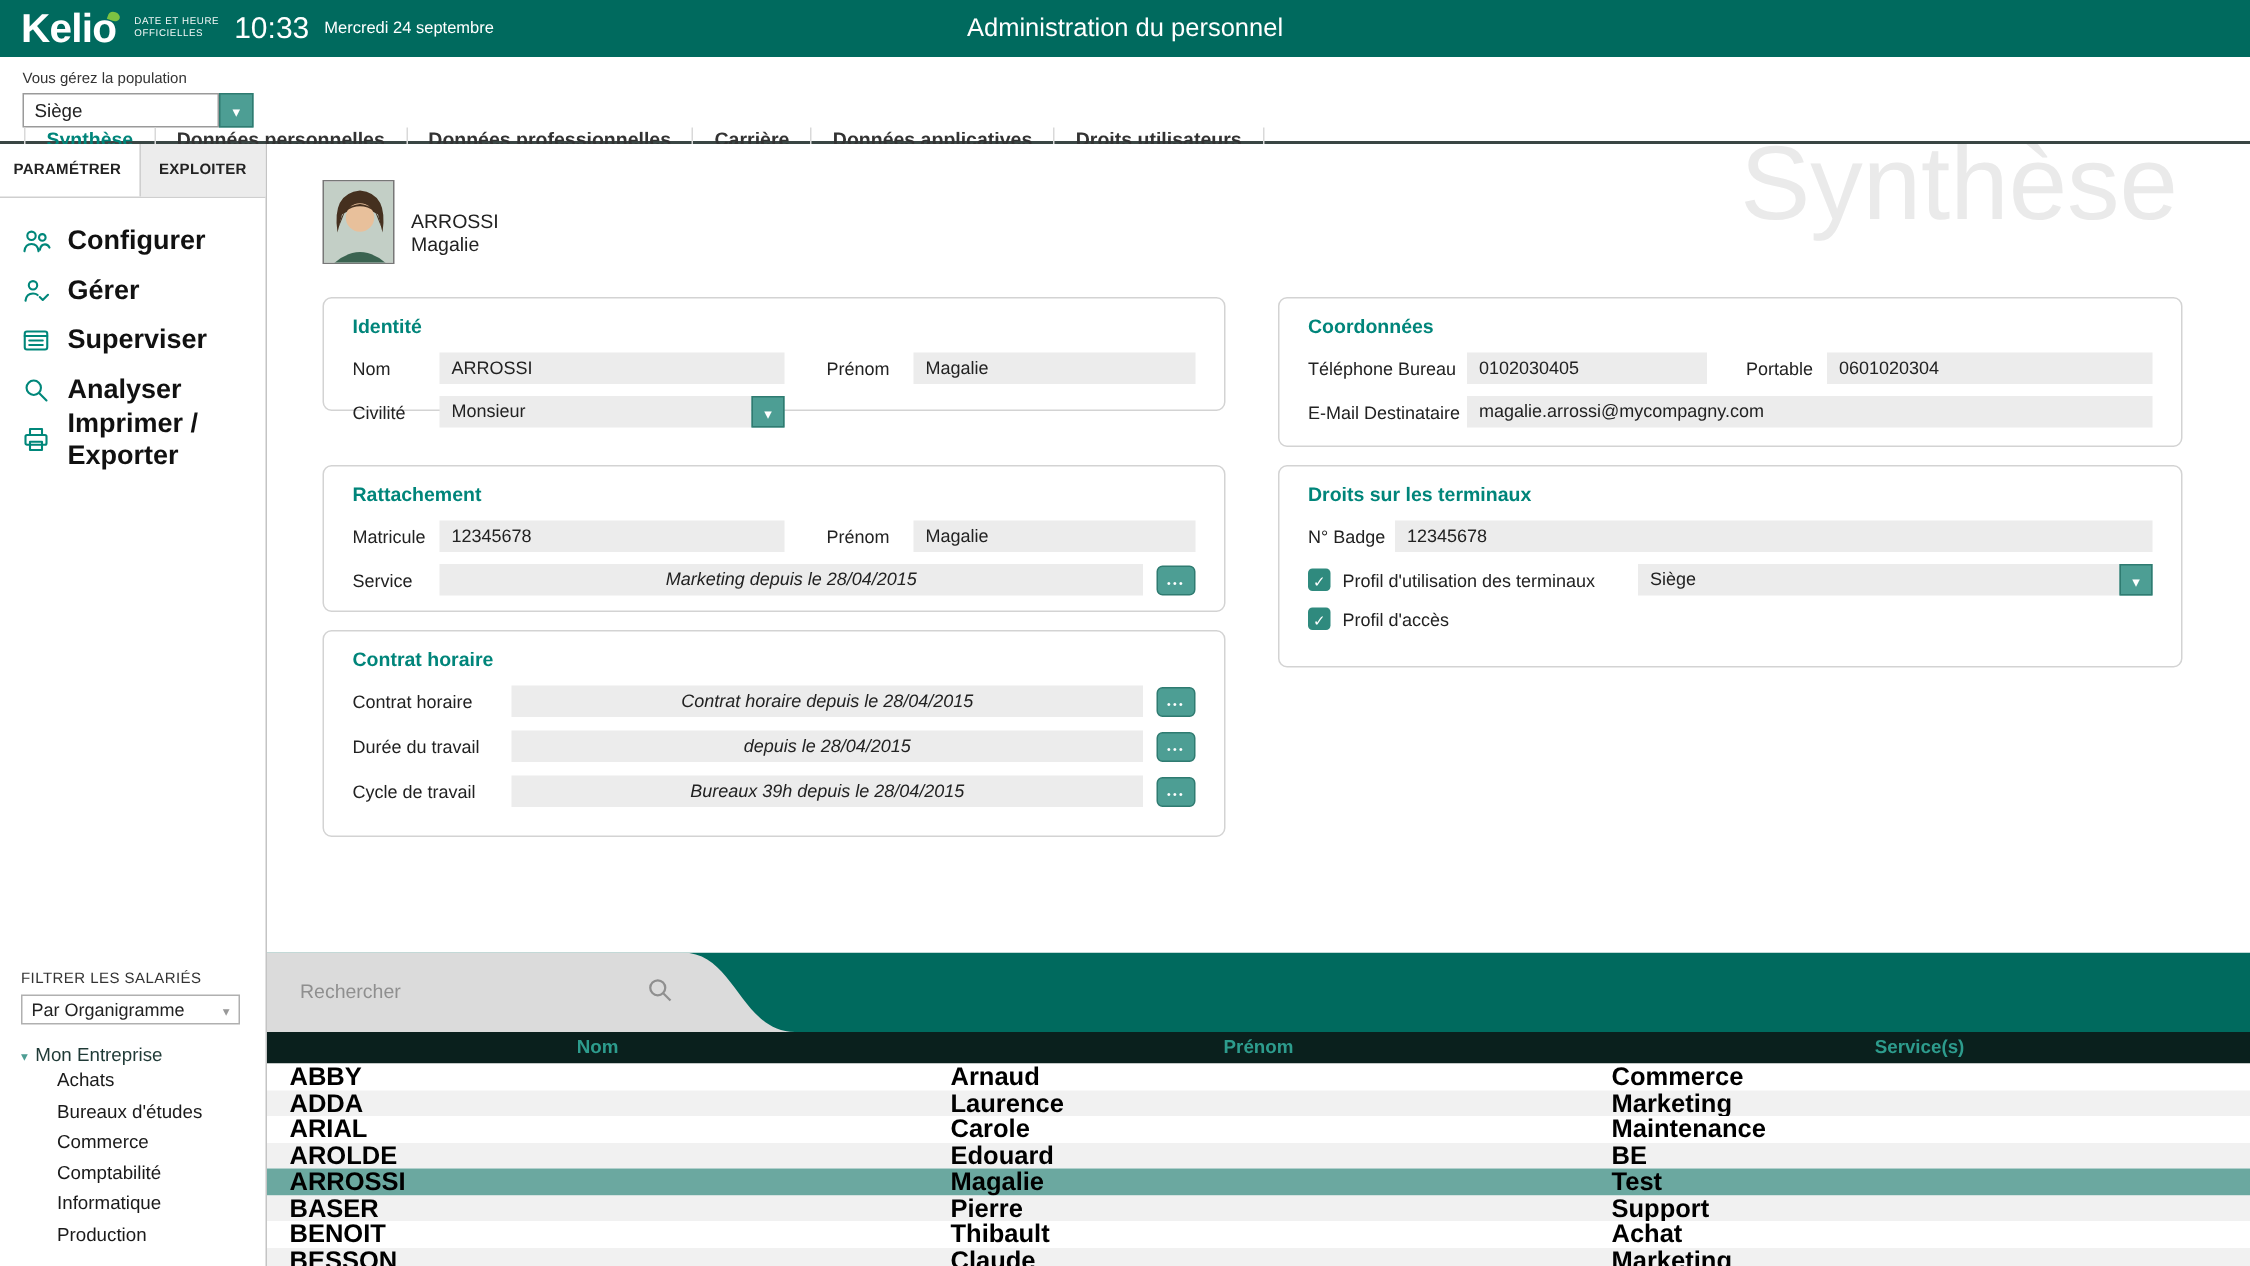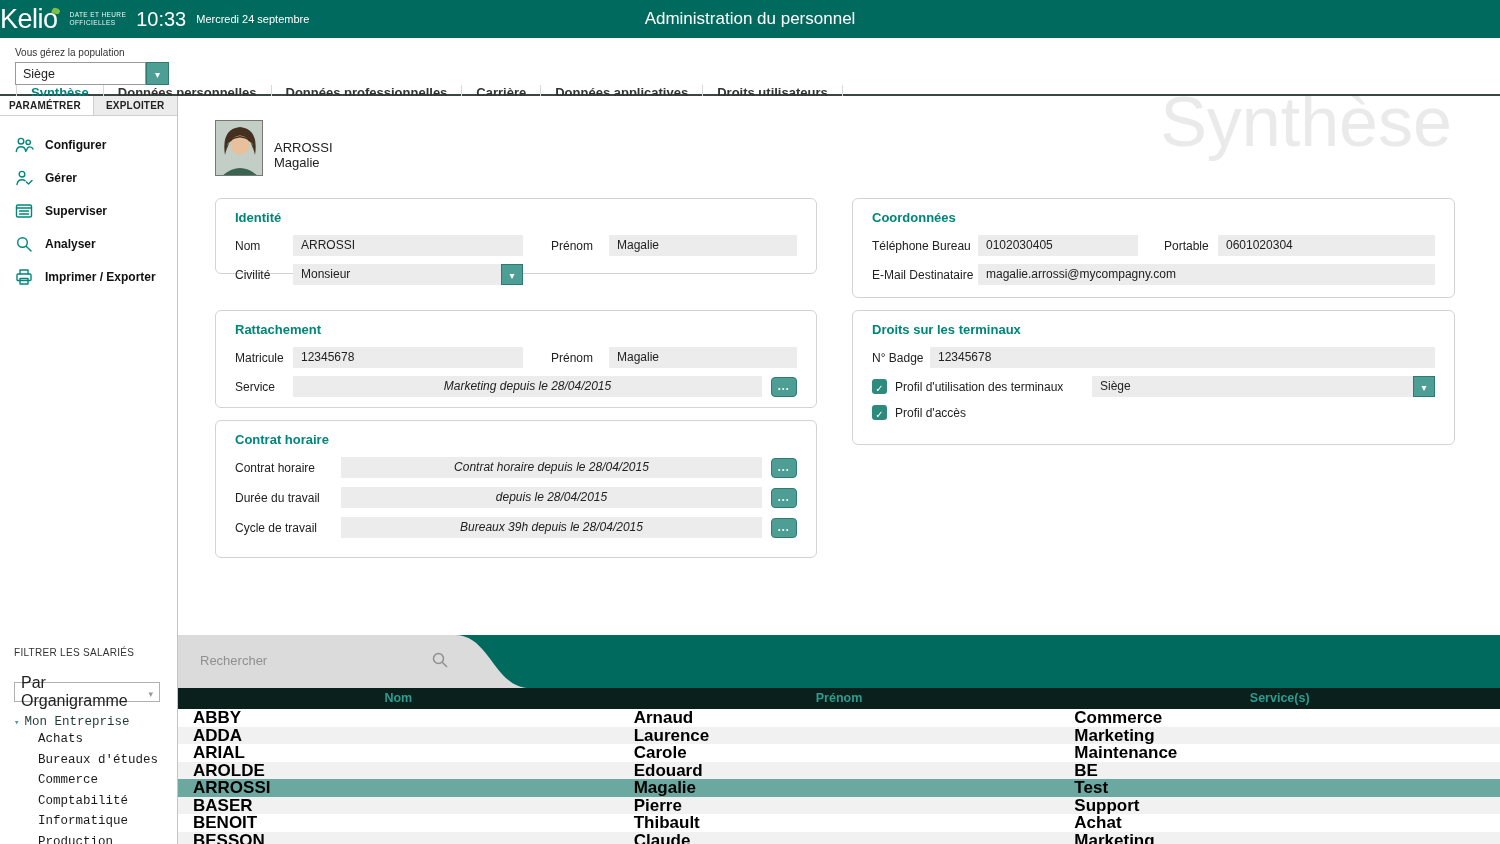--- a/index.html
+++ b/index.html
@@ -3,21 +3,21 @@
 <meta charset="utf-8">
 <style>
   * { box-sizing: border-box; margin: 0; padding: 0; }
   html,body { width:1500px; height:844px; overflow:hidden; }
   body { font-family:"Liberation Sans","DejaVu Sans",sans-serif; background:#fff; color:#222; }
 
   .app { position:relative; width:1500px; height:844px; }
 
   
   .topbar { height:38px; background:#006A5E; color:#fff; display:flex; align-items:center; position:relative; }
-  .logo { position:relative; font-size:27px; font-weight:normal; letter-spacing:-0.5px; line-height:1; }
+  .logo { position:relative; margin-left:14px; font-size:27px; font-weight:bold; letter-spacing:-0.5px; line-height:1; }
   .logo .leaf { position:absolute; top:2px; right:-2px; width:8px; height:6px; background:#7DC242; border-radius:50% 50% 50% 0; transform:rotate(20deg); }
   .official { margin-left:12px; font-size:6.5px; line-height:8px; letter-spacing:.4px; opacity:.95; }
   .time { margin-left:10px; font-size:20px; }
   .date { margin-left:10px; font-size:11px; }
   .app-title { position:absolute; left:50%; transform:translateX(-50%); font-size:17px; }
 
   
   .tabrow { height:58px; background:#fff; border-bottom:2px solid #3A4644; display:flex;flex-direction:column; }
   .population { width:178px; padding:9px 0 0 15px; flex:none; }
   .pop-label { font-size:10px; color:#333; margin-bottom:4px; }
@@ -27,33 +27,33 @@
   .teal-btn.small { width:22px; height:21px; }
   .chevron-down-icon::after { content:"▾"; font-size:10px; line-height:1; }
   .tabs { display:flex; padding-left:16px; align-items:stretch; }
   .tab { padding:0 14px; display:flex; align-items:center; font-size:13px; font-weight:bold; color:#333; border-right:1px solid #D9D9D9; cursor:pointer; white-space:nowrap; }
   .tab:first-child { border-left:1px solid #D9D9D9; }
   .tab.active { color:#00857A; }
 
   
   .body { display:flex; height:748px; }
   .sidebar { width:178px; flex:none; border-right:1px solid #C4C4C4; position:relative; background:#fff; }
-  .mode-tabs { display:flex; height:20px; border-bottom:1px solid #CFCFCF; font-size:10px; font-weight:bold; letter-spacing:.2px;justify-content:space-between; }
+  .mode-tabs { display:flex; height:36px; border-bottom:1px solid #CFCFCF; font-size:10px; font-weight:bold; letter-spacing:.2px;justify-content:space-between; }
   .mode-tab { flex:1; display:flex; align-items:center; padding-left:9px; color:#222; cursor:pointer; }
   .mode-tab.inactive { background:#ECECEC; border-left:1px solid #CFCFCF; justify-content:center; padding-left:0; }
   .side-menu { padding-top:12px; }
-  .menu-item { height:33px; display:flex; align-items:center; gap:11px; padding-left:14px; font-size:12px; font-weight:bold; color:#111; cursor:pointer; }
+  .menu-item { height:33px; display:flex; align-items:center; gap:11px; padding-left:14px; font-size:18px; font-weight:bold; color:#111; cursor:pointer; }
   .micon { width:20px; height:20px; flex:none; display:flex; }
   .micon svg { width:20px; height:20px; stroke:#00877A; fill:none; stroke-width:1.4; stroke-linecap:round; stroke-linejoin:round; }
 
   .filter-section { position:absolute; top:551px; left:0; right:12px; padding:0 14px; }
   .filter-label { font-size:10px; color:#333; letter-spacing:.3px; }
-  .filter-select { margin-top:24px; width:146px; height:20px; border:1px solid #B0B0B0; background:#fff; font-size:16px; padding:0 6px; display:flex; align-items:center; justify-content:space-between; cursor:pointer; }
+  .filter-select { margin-top:5px; width:146px; height:20px; border:1px solid #B0B0B0; background:#fff; font-size:12px; padding:0 6px; display:flex; align-items:center; justify-content:space-between; cursor:pointer; }
   .sel-arrow::after { content:"▾"; font-size:9px; color:#999; }
-  .tree { margin-top:13px;font-family:Liberation Mono, monospace; }
+  .tree { margin-top:13px; }
   .tree-root { display:flex; align-items:center; gap:5px; font-size:12.5px; color:#1F3A36; cursor:pointer; }
   .tree-chevron::after { content:"▾"; font-size:9px; color:#4D9E94; }
   .tree-child { padding-left:24px; line-height:20.5px; font-size:12.5px; color:#1A1A1A; cursor:pointer; white-space:nowrap; }
 
   
   .content { flex:1; position:relative; overflow:hidden; background:#fff; }
   .watermark { position:absolute; top:-14px; right:48px; font-size:70px; color:#EAEAEA; pointer-events:none; }
 
   .emp-header { position:absolute; left:37px; top:24px; display:flex; align-items:center; }
   .avatar { width:48px; height:56px; border:1px solid #777; flex:none; overflow:hidden; }

